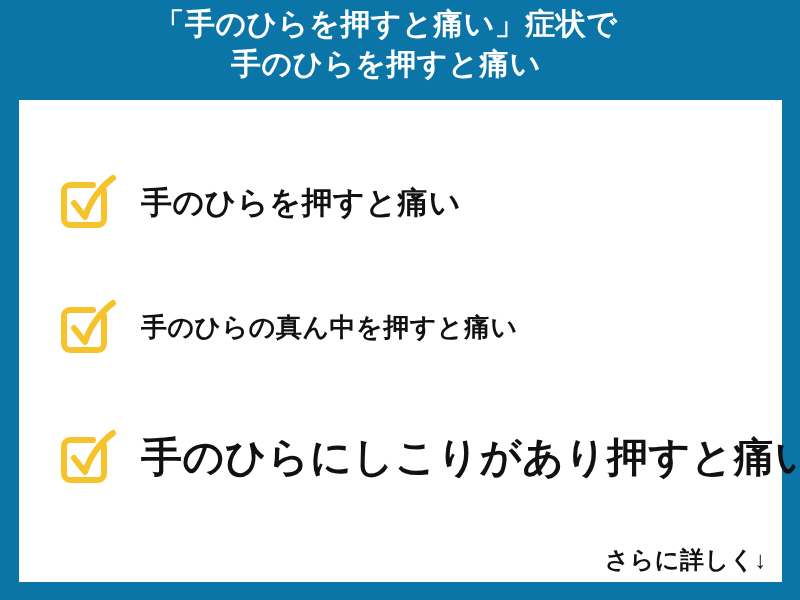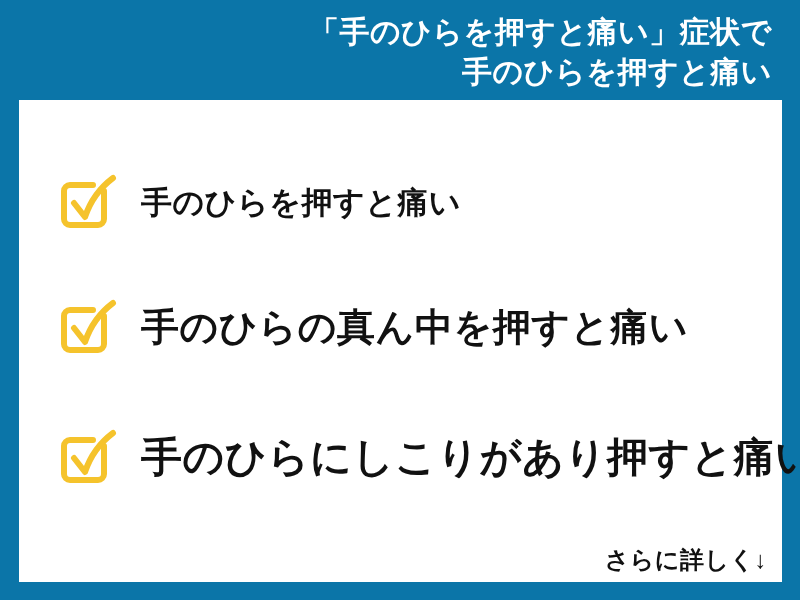--- a/index.html
+++ b/index.html
@@ -19,23 +19,23 @@
     width: 800px;
     height: 600px;
     background: #0b75a8;
     box-sizing: border-box;
   }
 
   
   #title-block {
     position: absolute;
     left: 0;
-    top: 12px;
+    top: 4px;
     width: 772px;
-    text-align: right;
+    text-align: center;
     color: #ffffff;
   }
   .title-line {
     display: block;
     font-size: 30px;
     font-weight: bold;
     line-height: 40px;
     letter-spacing: 0.5px;
     white-space: nowrap;
     color: #ffffff;
@@ -86,21 +86,21 @@
   }
 
   .check-label {
     font-size: 31px;
     font-weight: bold;
     color: #111111;
     line-height: 1.15;
     white-space: nowrap;
     letter-spacing: 0.5px;
   }
-  .check-row.row-1 .check-label { font-size: 38px; }
+  .check-row.row-1 .check-label { font-size: 26px; }
   .check-row.row-2 .check-label { font-size: 41px; }
 
   
   #more-link {
     position: absolute;
     right: 15px;
     bottom: 6px;
     font-size: 24px;
     font-weight: bold;
     color: #111111;

